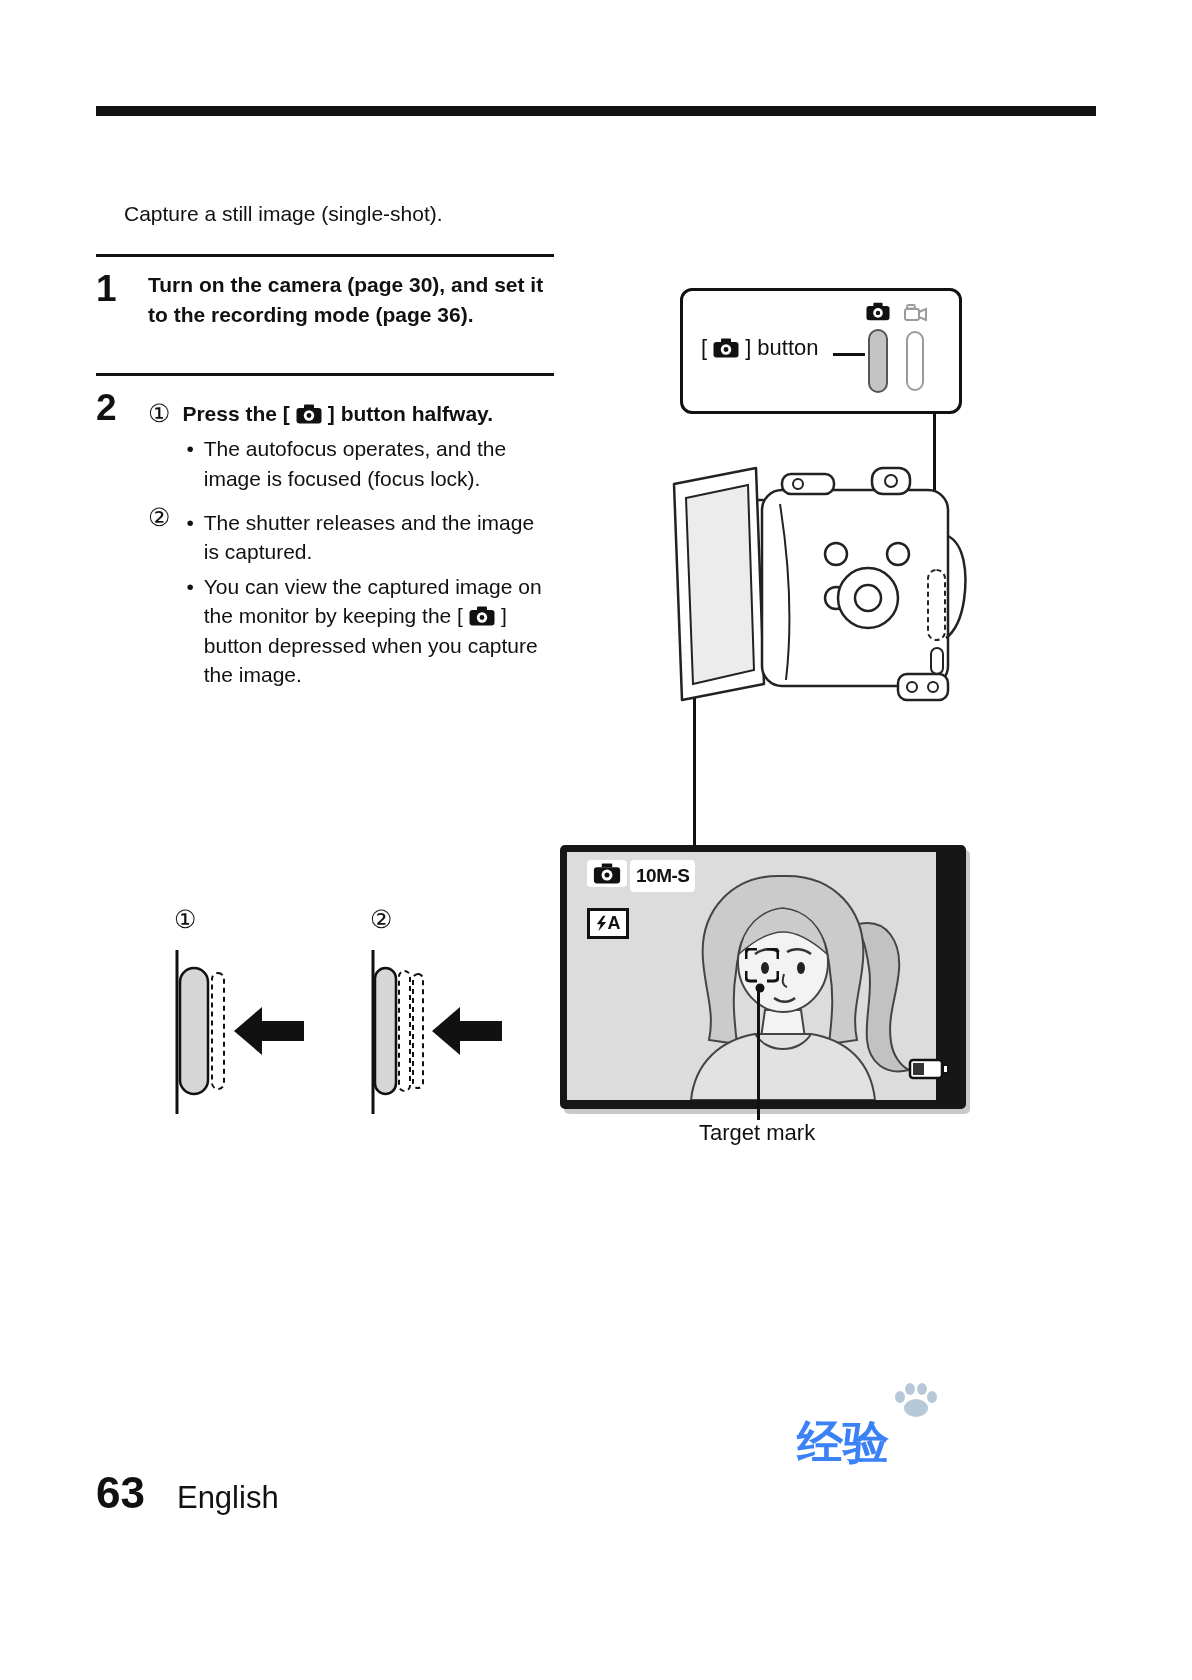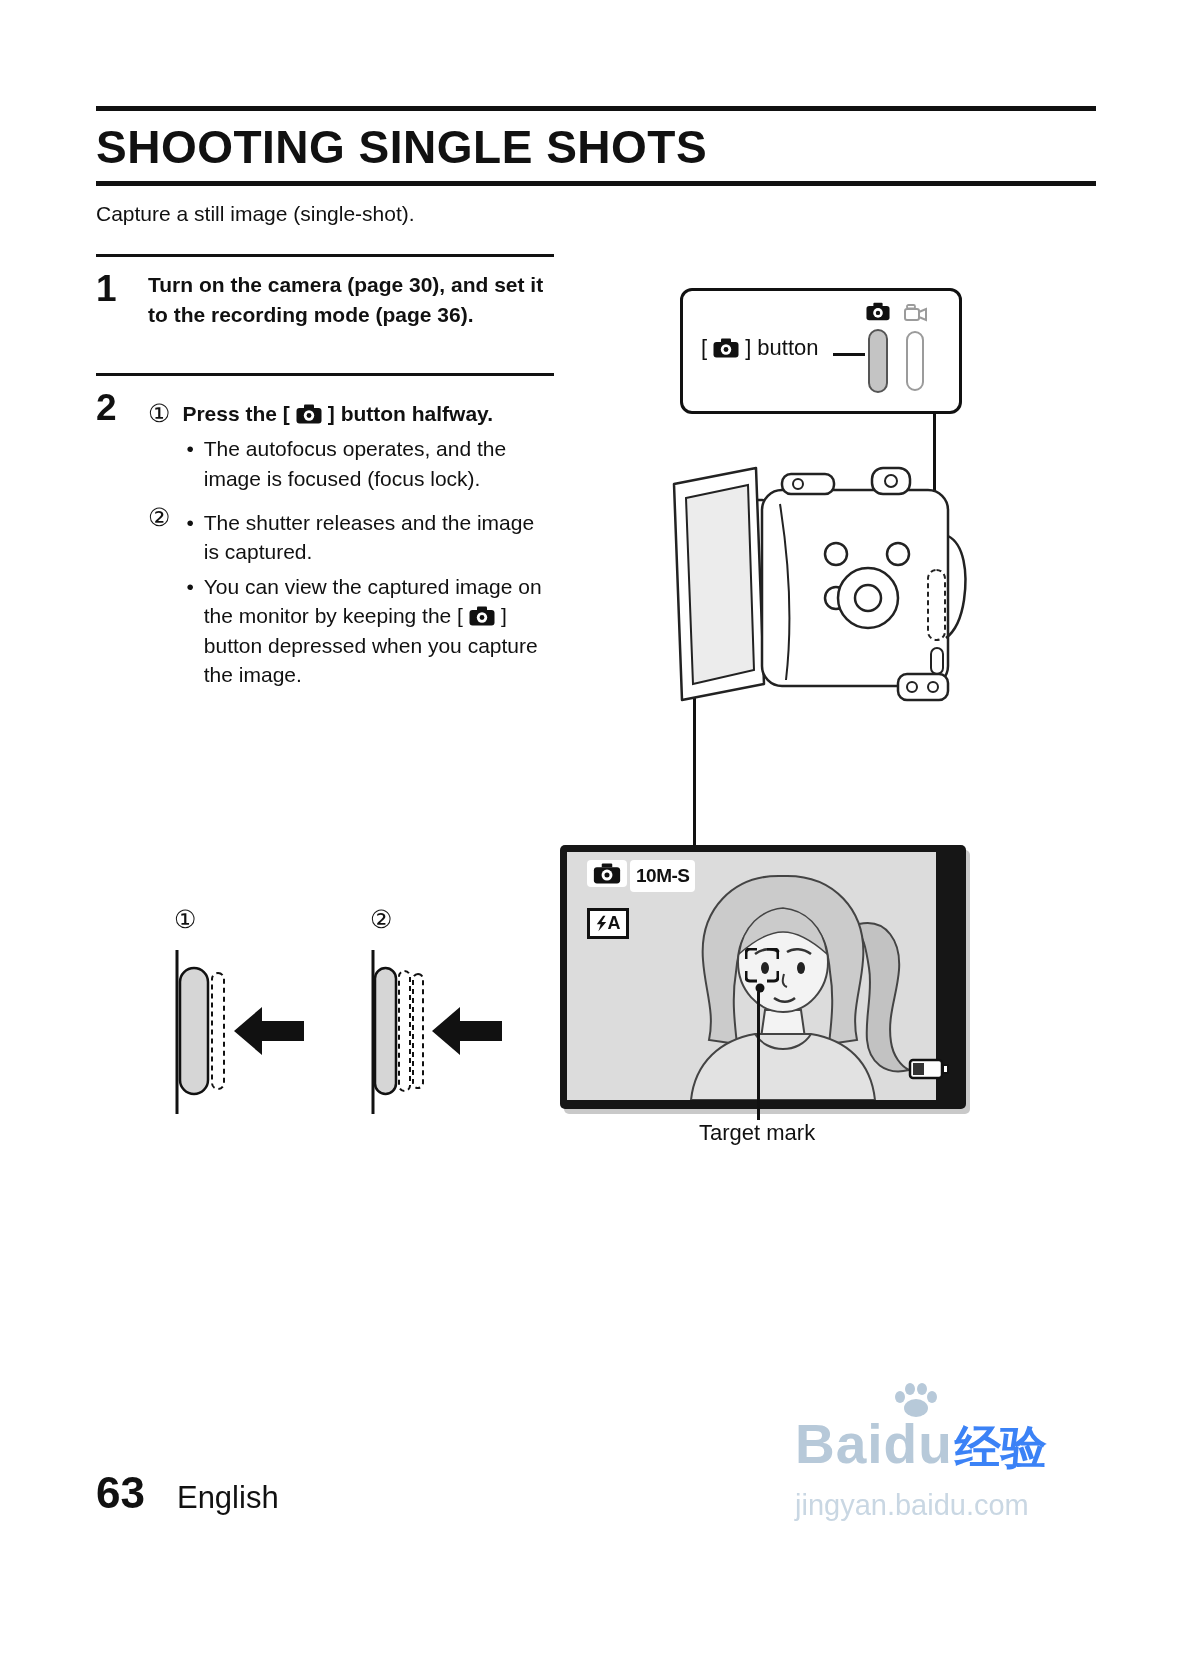--- a/index.html
+++ b/index.html
@@ -6,21 +6,21 @@
   html,body { background:#ffffff; }
   body {
     width:1192px; height:1680px; position:relative; overflow:hidden;
     font-family:"Liberation Sans", sans-serif; color:#111;
   }
   .abs { position:absolute; }
   .rule5 { height:5px; background:#111; }
   .vline { width:3px; background:#111; }
 
   h1.title { font-size:46px; font-weight:700; letter-spacing:0.5px; margin:9px 0 7px; }
-  .intro { font-size:21px; }
+  .intro { font-size:21px;margin-left:28px; }
 
   .leftcol { left:96px; top:254px; width:458px; }
   .step-rule { height:3px; background:#111; }
   .step-row { display:flex; gap:18px; padding-top:13px; }
   .step-num { font-size:37px; font-weight:700; line-height:1; min-width:34px; }
   .step-text, .bold-line { font-size:21px; font-weight:700; line-height:1.45; }
   .substep { display:flex; gap:12px; margin-top:10px; }
   .marker { font-size:25px; line-height:1.15; }
   .bullet { display:flex; gap:10px; font-size:21px; font-weight:400; line-height:1.4; margin-top:5px; padding-left:4px; }
   .bullet p { flex:1; }
@@ -67,21 +67,20 @@
   .wm-latin { font-size:55px; font-weight:700; color:#b7c9d9; letter-spacing:1px; }
   .wm-cjk { font-size:46px; font-weight:700; color:#3b82f6; margin-left:2px; }
   .wm-url { margin-top:10px; font-size:29px; color:#c9d7e3; }
   .wm-paw { position:absolute; left:96px; top:-8px; line-height:0; }
 </style>
 </head>
 <body>
 
 <div class="abs" style="left:96px; top:106px; width:1000px;">
   <div class="rule5"></div>
-  <h1 class="title">SHOOTING SINGLE SHOTS</h1>
   <div class="rule5"></div>
 </div>
 <p class="abs intro" style="left:96px; top:202px;">Capture a still image (single-shot).</p>
 
 <div class="abs leftcol">
 
   <section>
     <div class="step-rule"></div>
     <div class="step-row">
       <div class="step-num">1</div>
@@ -281,17 +280,15 @@
   <span class="wm-paw">
     <svg width="48" height="40" viewBox="0 0 48 40">
       <ellipse cx="9" cy="17" rx="5" ry="6" fill="#b7c9d9"></ellipse>
       <ellipse cx="19" cy="9" rx="5" ry="6" fill="#b7c9d9"></ellipse>
       <ellipse cx="31" cy="9" rx="5" ry="6" fill="#b7c9d9"></ellipse>
       <ellipse cx="41" cy="17" rx="5" ry="6" fill="#b7c9d9"></ellipse>
       <ellipse cx="25" cy="28" rx="12" ry="9" fill="#b7c9d9"></ellipse>
     </svg>
   </span>
   <div class="wm-brand">
-    <span class="wm-latin">Baidu</span>
     <span class="wm-cjk">经验</span>
   </div>
-  <div class="wm-url">jingyan.baidu.com</div>
 </div>
 
 </body></html>

